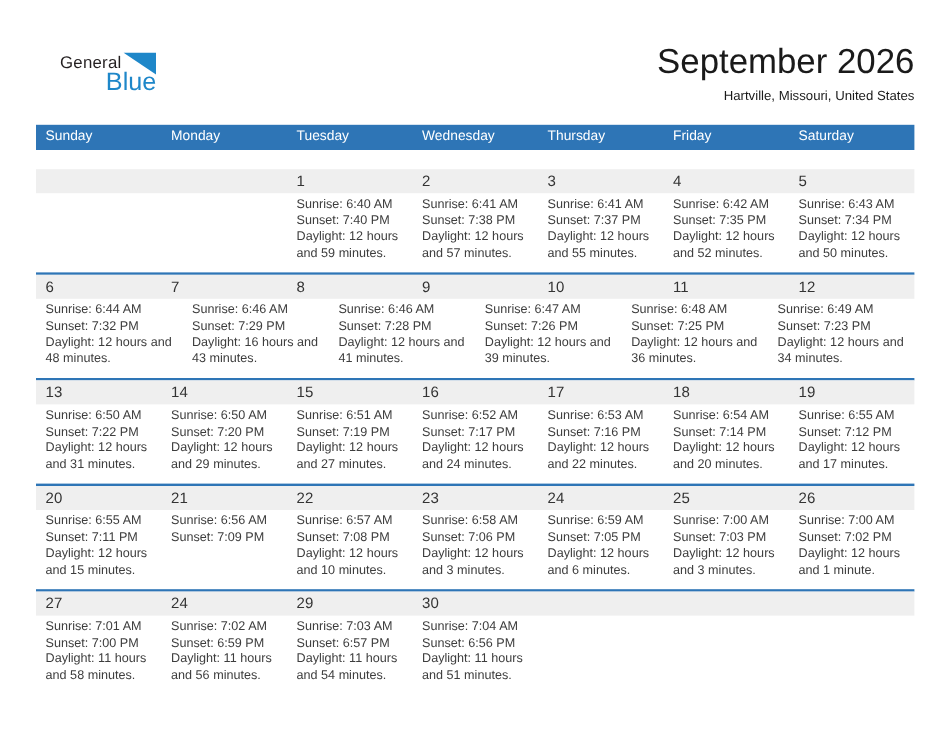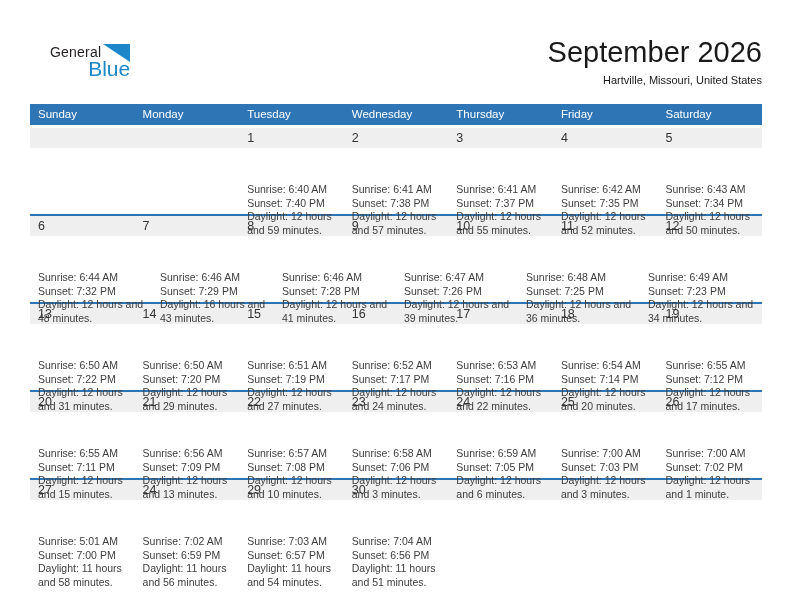--- a/index.html
+++ b/index.html
@@ -14,27 +14,27 @@
   .logo-general{font-size:14px;color:#231f20;letter-spacing:.2px;line-height:20px;}
   .logo-triangle{width:0;height:0;border-top:18px solid var(--logo-blue);border-left:27px solid transparent;margin-left:2px;margin-bottom:0px;}
   .logo-row2{text-align:right;margin-top:-3px;}
   .logo-blue{font-size:21px;color:var(--logo-blue);line-height:20px;}
   
   .title-block{position:absolute;top:36px;right:30px;text-align:right;}
   .page-title{font-size:29px;color:#1a1a1a;line-height:32px;font-weight:400;}
   .page-subtitle{font-size:11px;color:#1a1a1a;margin-top:6px;font-weight:400;}
   
   .calendar{position:absolute;left:30px;top:104px;width:732px;}
-  .weekday-row{display:flex;background:var(--header-blue);height:21px;margin-bottom:3px;}
+  .weekday-row{display:flex;background:var(--header-blue);height:21px;margin-bottom:16px;}
   .weekday-cell{flex:1 1 0;color:#ffffff;font-size:11.5px;line-height:21px;padding-left:8px;box-sizing:border-box;overflow:hidden;white-space:nowrap;}
   .week-row{height:86px;}
   .week-row.bordered{border-bottom:2px solid var(--header-blue);}
   .day-strip{display:flex;background:var(--strip-gray);height:20px;}
   .day-num-cell{flex:1 1 0;font-size:12.5px;color:#333333;line-height:20px;padding-left:8px;box-sizing:border-box;}
-  .day-content{display:flex;margin-top:32px;}
+  .day-content{display:flex;}
   .day-cell{flex:1 1 0;padding:3px 2px 0 8px;box-sizing:border-box;font-size:10.5px;line-height:13.5px;color:#3d3d3d;}
   .cell-line{white-space:nowrap;}
   .cell-line.wrap{white-space:normal;}
 </style>
 </head>
 <body>
 
 <div class="logo">
   <div class="logo-row1">
     <span class="logo-general">General</span>
@@ -204,21 +204,20 @@
         </div>
         <div class="day-content">
           <div class="day-cell">
             <div class="cell-line">Sunrise: 6:55 AM</div>
             <div class="cell-line">Sunset: 7:11 PM</div>
             <div class="cell-line wrap">Daylight: 12 hours and 15 minutes.</div>
           </div>
           <div class="day-cell">
             <div class="cell-line">Sunrise: 6:56 AM</div>
             <div class="cell-line">Sunset: 7:09 PM</div>
-            <div class="cell-line wrap">Daylight: 12 hours and 13 minutes.</div>
           </div>
           <div class="day-cell">
             <div class="cell-line">Sunrise: 6:57 AM</div>
             <div class="cell-line">Sunset: 7:08 PM</div>
             <div class="cell-line wrap">Daylight: 12 hours and 10 minutes.</div>
           </div>
           <div class="day-cell">
             <div class="cell-line">Sunrise: 6:58 AM</div>
             <div class="cell-line">Sunset: 7:06 PM</div>
             <div class="cell-line wrap">Daylight: 12 hours and 3 minutes.</div>
@@ -245,21 +244,21 @@
           <div class="day-num-cell">27</div>
           <div class="day-num-cell">24</div>
           <div class="day-num-cell">29</div>
           <div class="day-num-cell">30</div>
           <div class="day-num-cell"></div>
           <div class="day-num-cell"></div>
           <div class="day-num-cell"></div>
         </div>
         <div class="day-content">
           <div class="day-cell">
-            <div class="cell-line">Sunrise: 5:01 AM</div>
+            <div class="cell-line">Sunrise: 7:01 AM</div>
             <div class="cell-line">Sunset: 7:00 PM</div>
             <div class="cell-line wrap">Daylight: 11 hours and 58 minutes.</div>
           </div>
           <div class="day-cell">
             <div class="cell-line">Sunrise: 7:02 AM</div>
             <div class="cell-line">Sunset: 6:59 PM</div>
             <div class="cell-line wrap">Daylight: 11 hours and 56 minutes.</div>
           </div>
           <div class="day-cell">
             <div class="cell-line">Sunrise: 7:03 AM</div>

